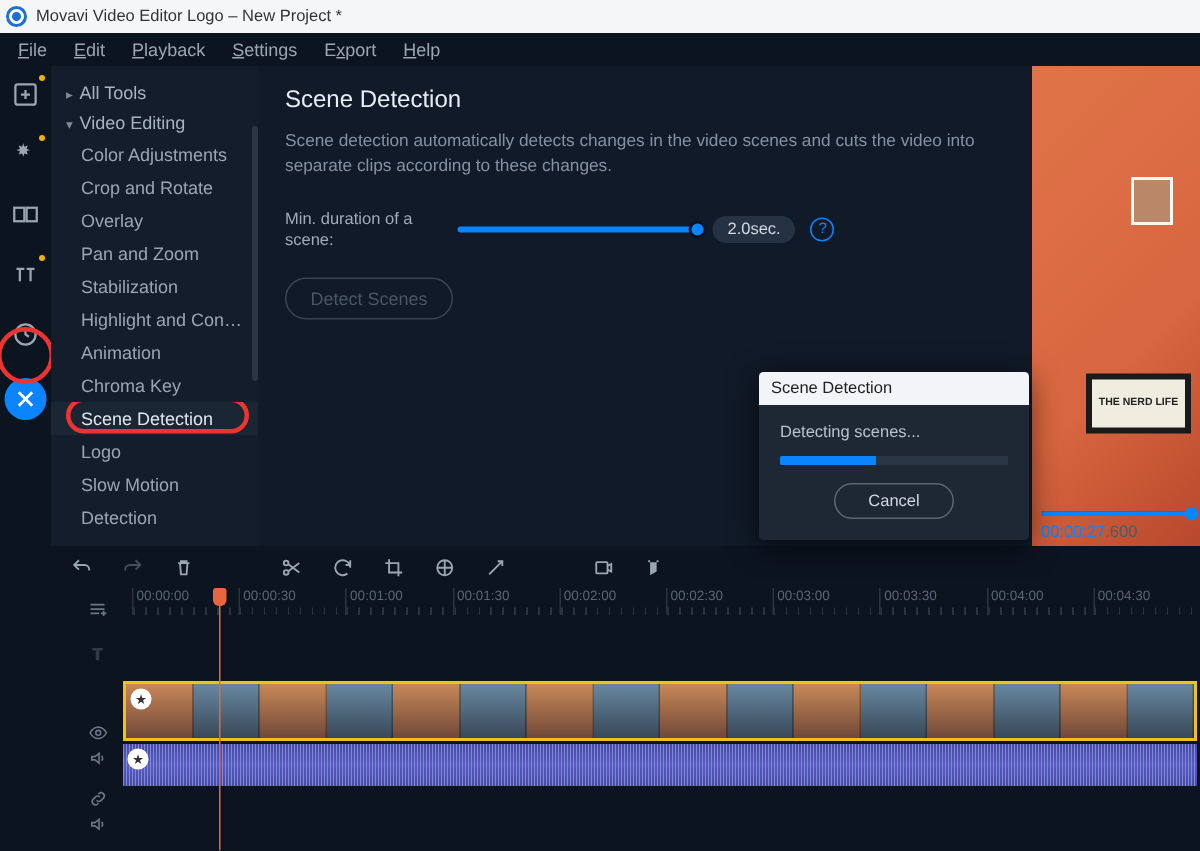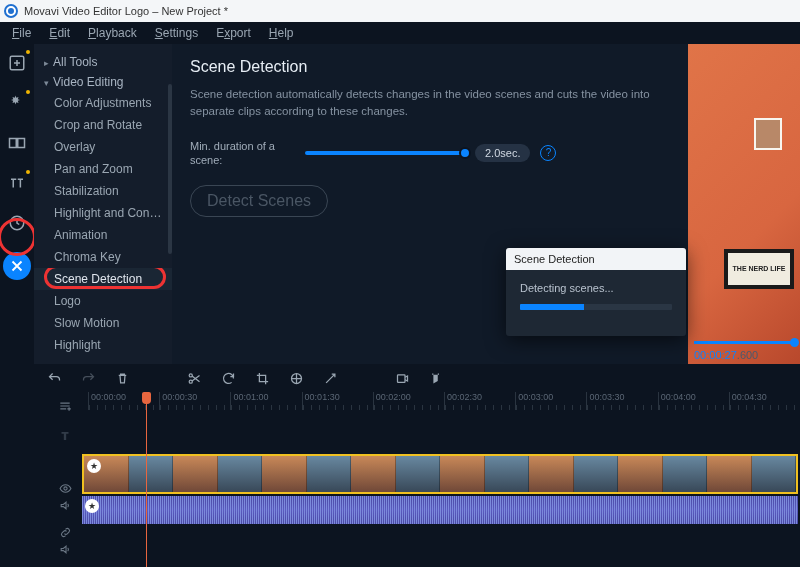--- a/index.html
+++ b/index.html
@@ -27,21 +27,21 @@
   .sidepanel .scr{position:absolute;right:0;top:40px;width:4px;height:170px;background:#2b3644;border-radius:2px;}
   .main { flex:1; background:#101a28; padding:14px 18px; position:relative;}
   .main h2 { color:#e6edf4; font-weight:400; font-size:16px; margin-bottom:10px;}
   .main p.desc { color:#8592a1; font-size:11.5px; line-height:1.5; max-width:480px; margin-bottom:18px;}
   .main .row { display:flex; align-items:center; gap:10px; margin-bottom:18px;}
   .main .lab { font-size:11px; color:#a0acb9; width:105px; line-height:1.3;}
   .main .slider { flex:0 0 160px; height:4px; background:#0a84ff; position:relative; border-radius:2px;}
   .main .slider .knob{ position:absolute; right:-6px; top:-4px; width:12px; height:12px; background:#0a84ff; border:2px solid #0c1420; border-radius:50%;}
   .main .valpill{ background:#253244; padding:3px 10px; border-radius:10px; font-size:11px; color:#d0d8e2;}
   .main .help{ width:16px;height:16px;border:1.5px solid #0a84ff;color:#0a84ff;border-radius:50%;display:flex;align-items:center;justify-content:center;font-size:10px;cursor:pointer;}
-  .main .detectbtn{ padding:6px 16px; border:1px solid #3a4654; border-radius:16px; color:#4a5664; font-size:16px; background:transparent; cursor:not-allowed; width:fit-content;}
+  .main .detectbtn{ padding:6px 16px; border:1px solid #3a4654; border-radius:16px; color:#4a5664; font-size:12px; background:transparent; cursor:not-allowed; width:fit-content;}
   .preview { width:112px; background:#0c1420; position:relative;}
   .preview .pv { position:absolute; inset:0; background:linear-gradient(135deg,#e07448 0%,#d86640 60%,#b8482c 100%);}
   .preview .photo{position:absolute;top:74px;right:18px;width:28px;height:32px;background:#f8f6f0;padding:2px;}
   .preview .photo:after{content:"";display:block;width:100%;height:100%;background:#b88868;}
   .preview .sign{position:absolute;top:205px;right:6px;width:70px;height:40px;background:#1a1a1a;padding:4px;}
   .preview .sign .inner{background:#f0ece0;width:100%;height:100%;display:flex;align-items:center;justify-content:center;font-size:7px;font-weight:bold;color:#222;text-align:center;line-height:1.1;}
   .preview .pbar{position:absolute;bottom:20px;left:6px;right:6px;height:3px;background:#2a3644;}
   .preview .pbar .pfill{height:100%;width:100%;background:#0a84ff;position:relative;}
   .preview .pbar .pfill:after{content:"";position:absolute;right:-5px;top:-3px;width:9px;height:9px;background:#0a84ff;border-radius:50%;}
   .preview .tc{position:absolute;bottom:3px;left:6px;color:#0a84ff;font-size:11px;}
@@ -149,21 +149,21 @@
     <div class="it">Stabilization</div>
     <div class="it">Highlight and Conc...</div>
     <div class="it">Animation</div>
     <div class="it">Chroma Key</div>
     <div class="it sel" style="position:relative">
       <span>Scene Detection</span>
       <span class="sel-outline"></span>
     </div>
     <div class="it">Logo</div>
     <div class="it">Slow Motion</div>
-    <div class="it">Highlight</div>
+    <div class="it">Detection</div>
     <div class="scr"></div>
   </div>
 
   <div class="main">
     <h2>Scene Detection</h2>
     <p class="desc">Scene detection automatically detects changes in the video scenes and cuts the video into separate clips according to these changes.</p>
     <div class="row">
       <div class="lab">Min. duration of a scene:</div>
       <div class="slider">
           <div class="knob"></div>
@@ -320,14 +320,15 @@
   </div>
 </div>
 
 <div class="dialog">
   <div class="dh">Scene Detection</div>
   <div class="db">
     <div class="msg">Detecting scenes...</div>
     <div class="prog">
         <div class="pf"></div>
       </div>
+    <button class="cancel">Cancel</button>
   </div>
 </div>
 
 </body></html>

